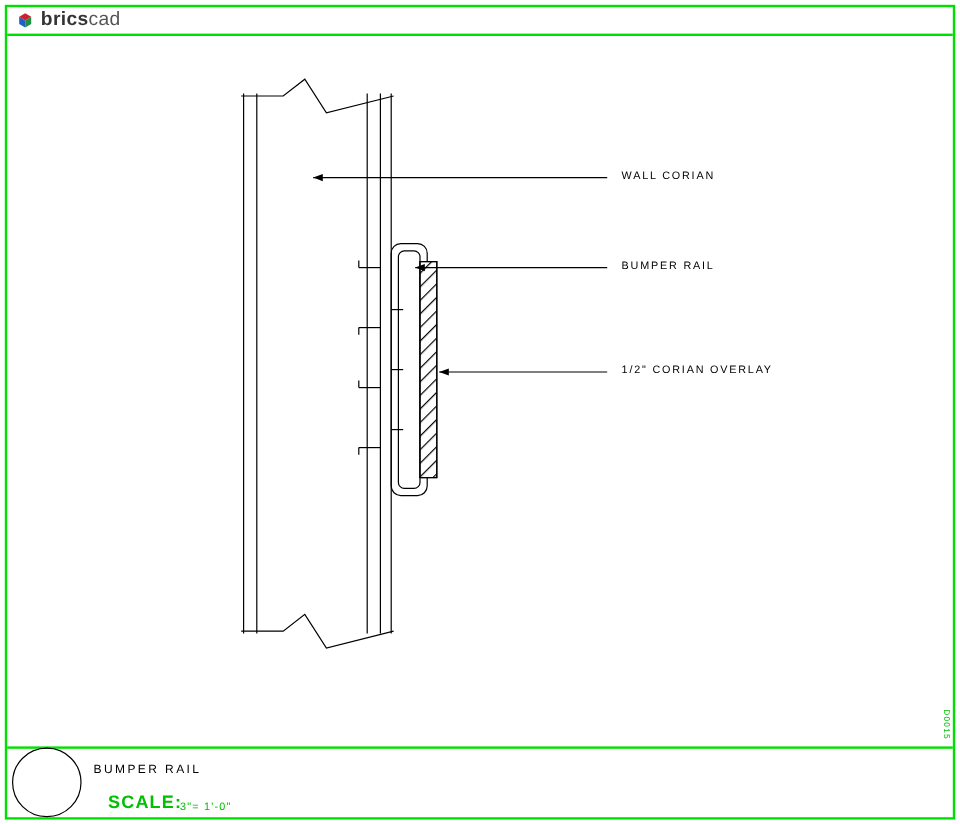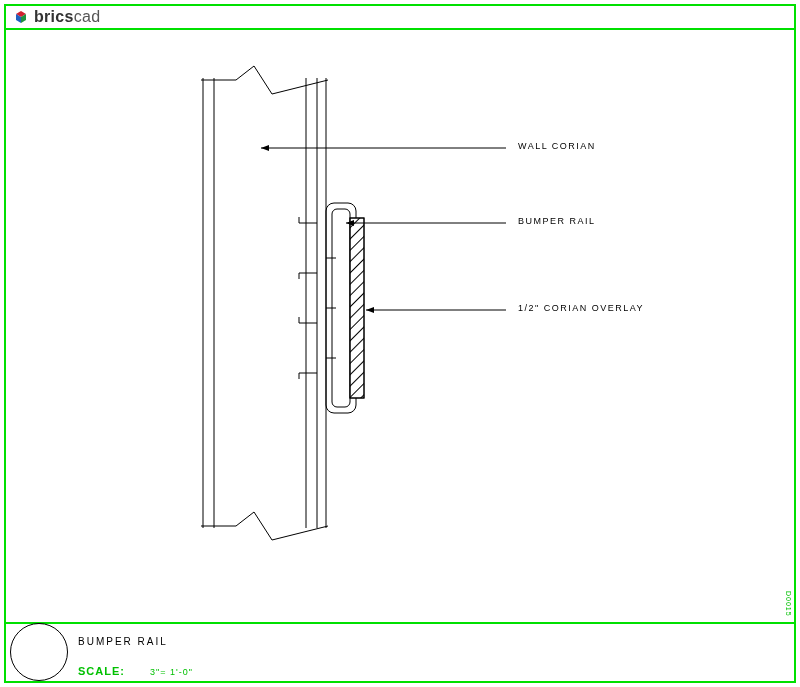--- a/index.html
+++ b/index.html
@@ -78,23 +78,23 @@
   .title-text {
     position: absolute;
     left: 78px;
     bottom: 40px;
     font-size: 10px;
     letter-spacing: 2px;
     color: #000;
   }
   .scale-label {
     position: absolute;
-    left: 78px;
+    left: 90px;
     bottom: 10px;
-    font-size: 11px;
+    font-size: 15px;
     letter-spacing: 1px;
     color: #00c000;
     font-weight: bold;
   }
   .scale-value {
     position: absolute;
     left: 150px;
     bottom: 10px;
     font-size: 9px;
     letter-spacing: 1px;

